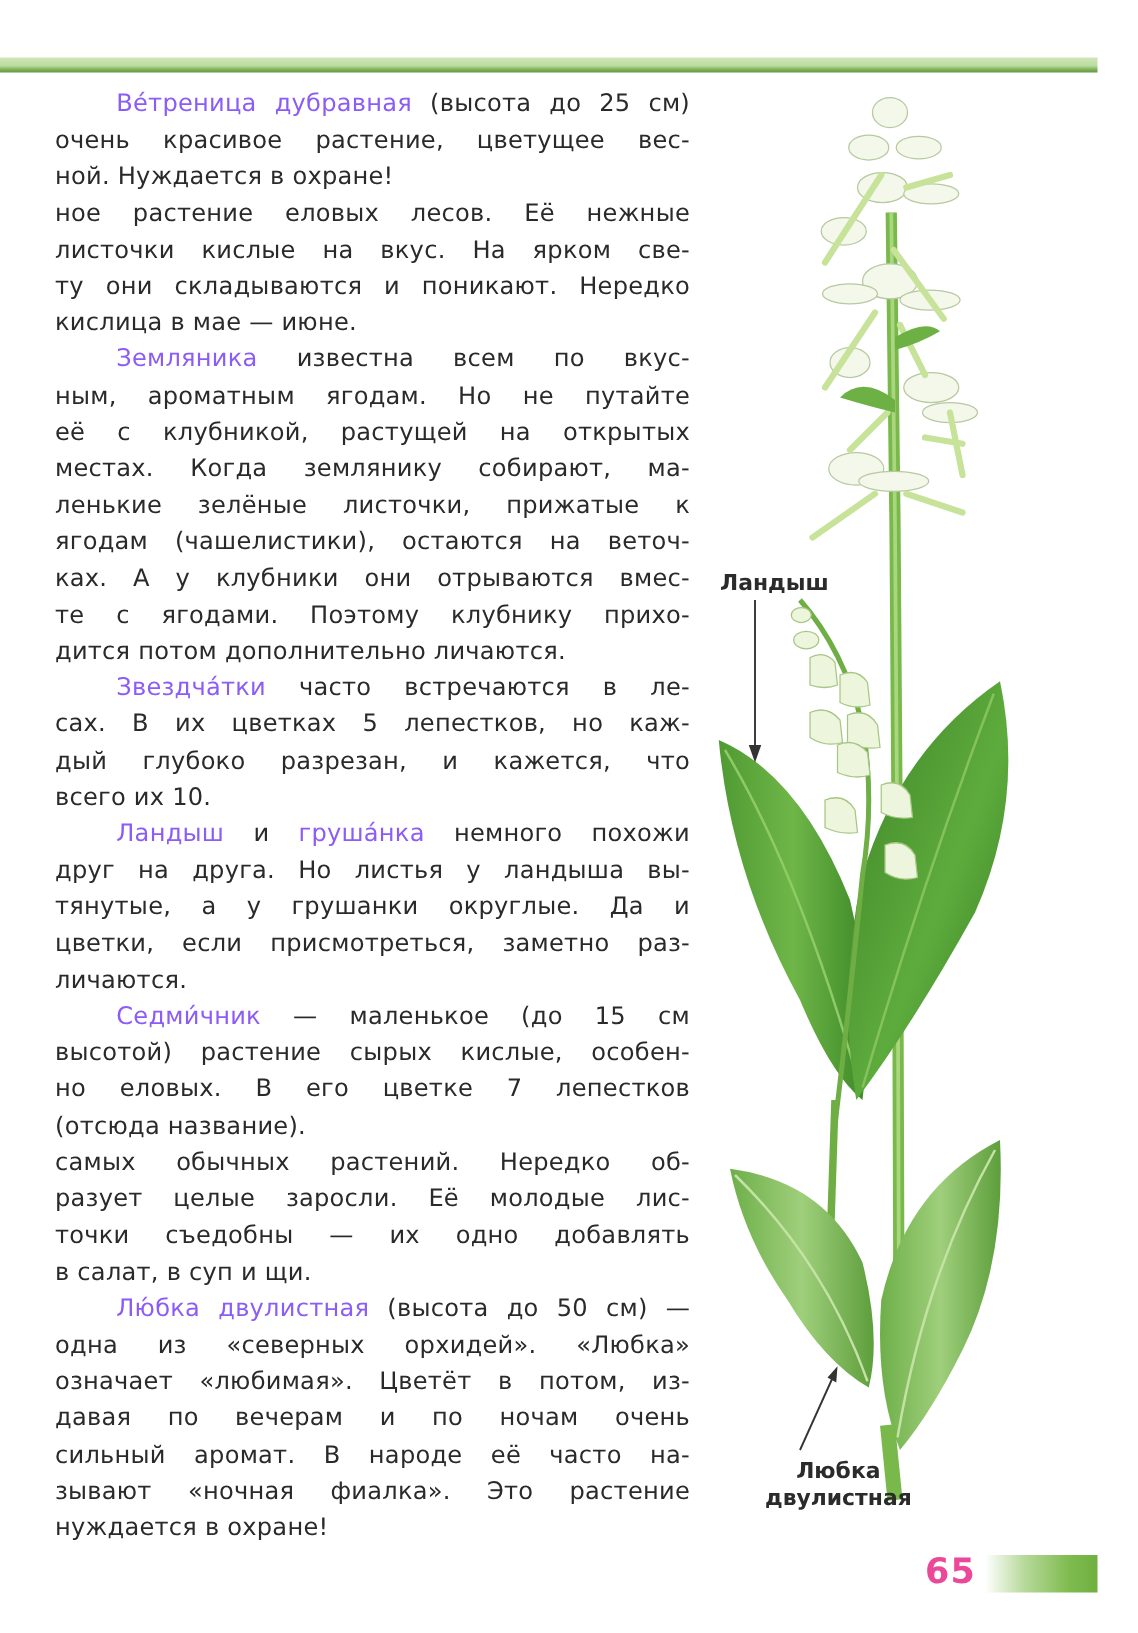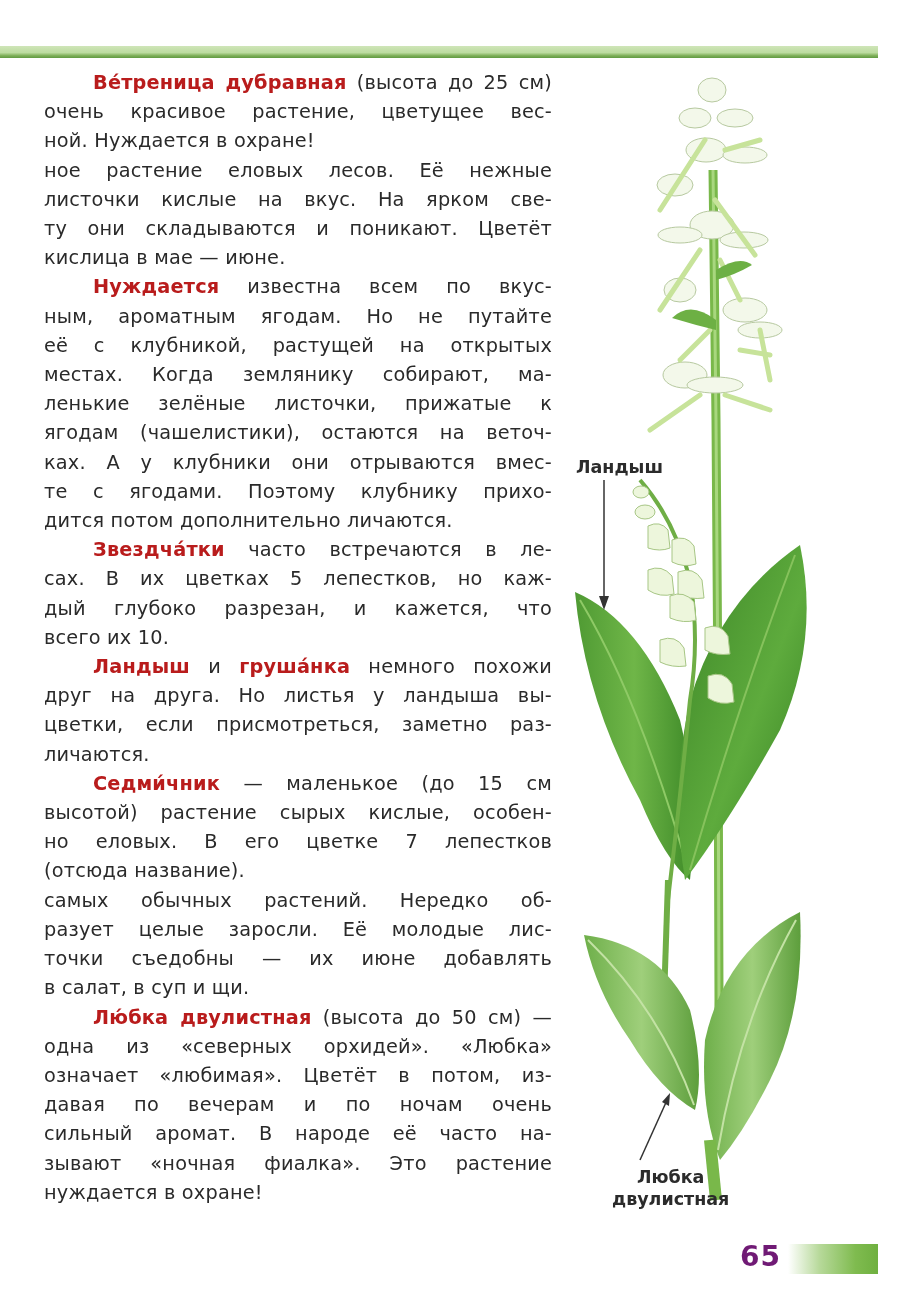--- a/index.html
+++ b/index.html
@@ -13,32 +13,32 @@
   }
   .text-col {
     position: absolute; left: 44px; top: 68px; width: 508px;
     font-size: 19.3px; line-height: 29.2px; letter-spacing: 0.2px;
   }
   .para { margin: 0; text-align: justify; text-indent: 49px; }
   .para .line { display: block; text-align: justify; text-align-last: justify; white-space: nowrap; }
   .para .line.last { text-align-last: left; }
   .para .line.first { padding-left: 49px; }
   .line { text-indent: 0; }
-  b { font-weight: bold; color: #b91c1c; }
+  b { font-weight: normal; color: #8b5cf6; }
 
   .illustration { position: absolute; left: 560px; top: 60px; width: 320px; height: 1160px; }
   .label {
     position: absolute; font-weight: bold; font-size: 17.5px; line-height: 22px; color: #2b2b2b;
     text-align: center;
   }
   .label-landysh { left: 576px; top: 456px; }
   .label-lyubka { left: 612px; top: 1166px; }
 
   .page-num {
-    position: absolute; left: 740px; top: 1240px; font-weight: bold; font-size: 28px; color: #701a75;
+    position: absolute; left: 740px; top: 1240px; font-weight: bold; font-size: 28px; color: #ec4899;
     font-family: "DejaVu Sans", sans-serif; letter-spacing: 1px;
   }
   .page-bar {
     position: absolute; left: 788px; top: 1244px; width: 90px; height: 30px;
     background: linear-gradient(to right, #ffffff 0%, #b7d99a 35%, #7fbb4f 75%, #6fb040 100%);
   }
 </style>
 </head>
 <body>
 
@@ -48,61 +48,62 @@
 
   <p class="para">
     <span class="line first"><b>Ве́треница дубравная</b><span> (высота до 25 см)</span></span>
     <span class="line">очень красивое растение, цветущее вес-</span>
     <span class="line last">ной. Нуждается в охране!</span>
   </p>
 
   <p class="para">
     <span class="line">ное растение еловых лесов. Её нежные</span>
     <span class="line">листочки кислые на вкус. На ярком све-</span>
-    <span class="line">ту они складываются и поникают. Цветёт</span>
+    <span class="line">ту они складываются и поникают. Нередко</span>
     <span class="line last">кислица в мае — июне.</span>
   </p>
 
   <p class="para">
-    <span class="line first"><b>Нуждается</b><span> известна всем по вкус-</span></span>
+    <span class="line first"><b>Земляника</b><span> известна всем по вкус-</span></span>
     <span class="line">ным, ароматным ягодам. Но не путайте</span>
     <span class="line">её с клубникой, растущей на открытых</span>
     <span class="line">местах. Когда землянику собирают, ма-</span>
     <span class="line">ленькие зелёные листочки, прижатые к</span>
     <span class="line">ягодам (чашелистики), остаются на веточ-</span>
     <span class="line">ках. А у клубники они отрываются вмес-</span>
     <span class="line">те с ягодами. Поэтому клубнику прихо-</span>
     <span class="line last">дится потом дополнительно личаются.</span>
   </p>
 
   <p class="para">
     <span class="line first"><b>Звездча́тки</b><span> часто встречаются в ле-</span></span>
     <span class="line">сах. В их цветках 5 лепестков, но каж-</span>
     <span class="line">дый глубоко разрезан, и кажется, что</span>
     <span class="line last">всего их 10.</span>
   </p>
 
   <p class="para">
     <span class="line first"><b>Ландыш</b><span> и </span><b>груша́нка</b><span> немного похожи</span></span>
     <span class="line">друг на друга. Но листья у ландыша вы-</span>
+    <span class="line">тянутые, а у грушанки округлые. Да и</span>
     <span class="line">цветки, если присмотреться, заметно раз-</span>
     <span class="line last">личаются.</span>
   </p>
 
   <p class="para">
     <span class="line first"><b>Седми́чник</b><span> — маленькое (до 15 см</span></span>
     <span class="line">высотой) растение сырых кислые, особен-</span>
     <span class="line">но еловых. В его цветке 7 лепестков</span>
     <span class="line last">(отсюда название).</span>
   </p>
 
   <p class="para">
     <span class="line">самых обычных растений. Нередко об-</span>
     <span class="line">разует целые заросли. Её молодые лис-</span>
-    <span class="line">точки съедобны — их июне добавлять</span>
+    <span class="line">точки съедобны — их одно добавлять</span>
     <span class="line last">в салат, в суп и щи.</span>
   </p>
 
   <p class="para">
     <span class="line first"><b>Лю́бка двулистная</b><span> (высота до 50 см) —</span></span>
     <span class="line">одна из «северных орхидей». «Любка»</span>
     <span class="line">означает «любимая». Цветёт в потом, из-</span>
     <span class="line">давая по вечерам и по ночам очень</span>
     <span class="line">сильный аромат. В народе её часто на-</span>
     <span class="line">зывают «ночная фиалка». Это растение</span>

